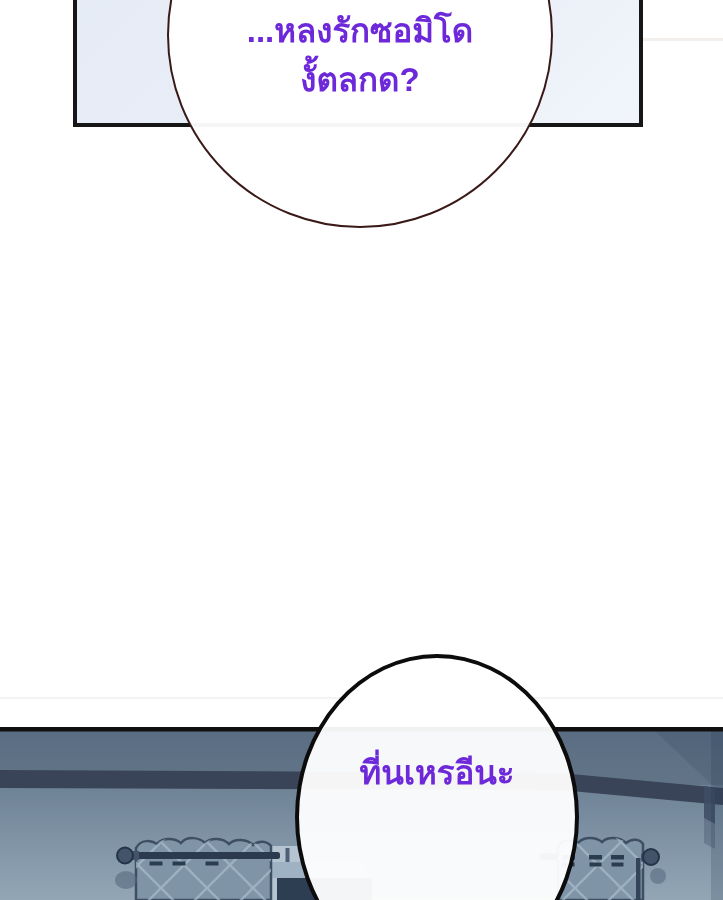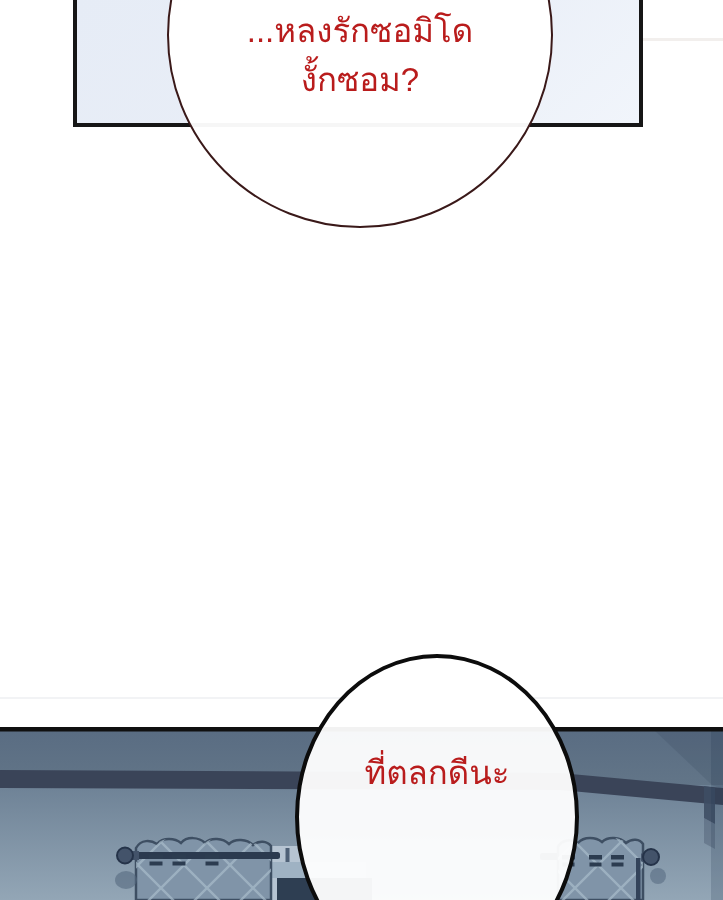--- a/index.html
+++ b/index.html
@@ -34,22 +34,22 @@
   }
   .bubble-bottom{
     z-index:3;
     left:295px;top:654px;width:284px;height:326px;
     border:4px solid #0c0c0c;
     background:rgba(255,255,255,0.95);
   }
 
   .bubble-text{
     position:absolute;z-index:4;
-    text-align:center;color:#b91c1c;
-    font-size:33px;font-weight:400;
+    text-align:center;color:#6d28d9;
+    font-size:33px;font-weight:700;
   }
   .bubble-text .line{white-space:nowrap;}
   .bubble-text-top{left:167px;top:6px;width:386px;line-height:49px;}
   .bubble-text-bottom{left:295px;top:748px;width:284px;line-height:50px;}
 
   
   .scene{position:absolute;z-index:2;left:0;top:727px;width:723px;height:173px;}
   .scene svg{display:block;}
 </style>
 </head>
@@ -58,21 +58,21 @@
 <div class="page">
 
   <div class="seam seam-top"></div>
   <div class="seam seam-mid"></div>
 
   <div class="panel-top"></div>
 
   <div class="bubble bubble-top"></div>
   <div class="bubble-text bubble-text-top">
     <div class="line">...หลงรักซอมิโด</div>
-    <div class="line">งั้กซอม?</div>
+    <div class="line">งั้ตลกด?</div>
   </div>
 
   <div class="scene">
     <svg width="723" height="173" viewBox="0 0 723 173" xmlns="http://www.w3.org/2000/svg">
       <defs>
         <linearGradient id="ceilGrad" x1="0" y1="0" x2="0" y2="1">
           <stop offset="0" stop-color="#596c82"></stop>
           <stop offset="1" stop-color="#647789"></stop>
         </linearGradient>
         <linearGradient id="wallGrad" x1="0" y1="0" x2="0" y2="1">
@@ -134,16 +134,16 @@
         <rect x="641" y="126.5" width="8" height="8" fill="#43536a"></rect>
         <circle cx="651" cy="130" r="8" fill="#43536a" stroke="#253349" stroke-width="2"></circle>
         <rect x="636" y="131" width="4.5" height="42" fill="#33435a"></rect>
         <ellipse cx="658" cy="149" rx="8" ry="8" fill="#4e627a" opacity="0.5"></ellipse>
       </g>
     </svg>
   </div>
 
   <div class="bubble bubble-bottom"></div>
   <div class="bubble-text bubble-text-bottom">
-    <div class="line">ที่ตลกดีนะ</div>
+    <div class="line">ที่นเหรอีนะ</div>
   </div>
 
 </div>
 
 </body></html>

